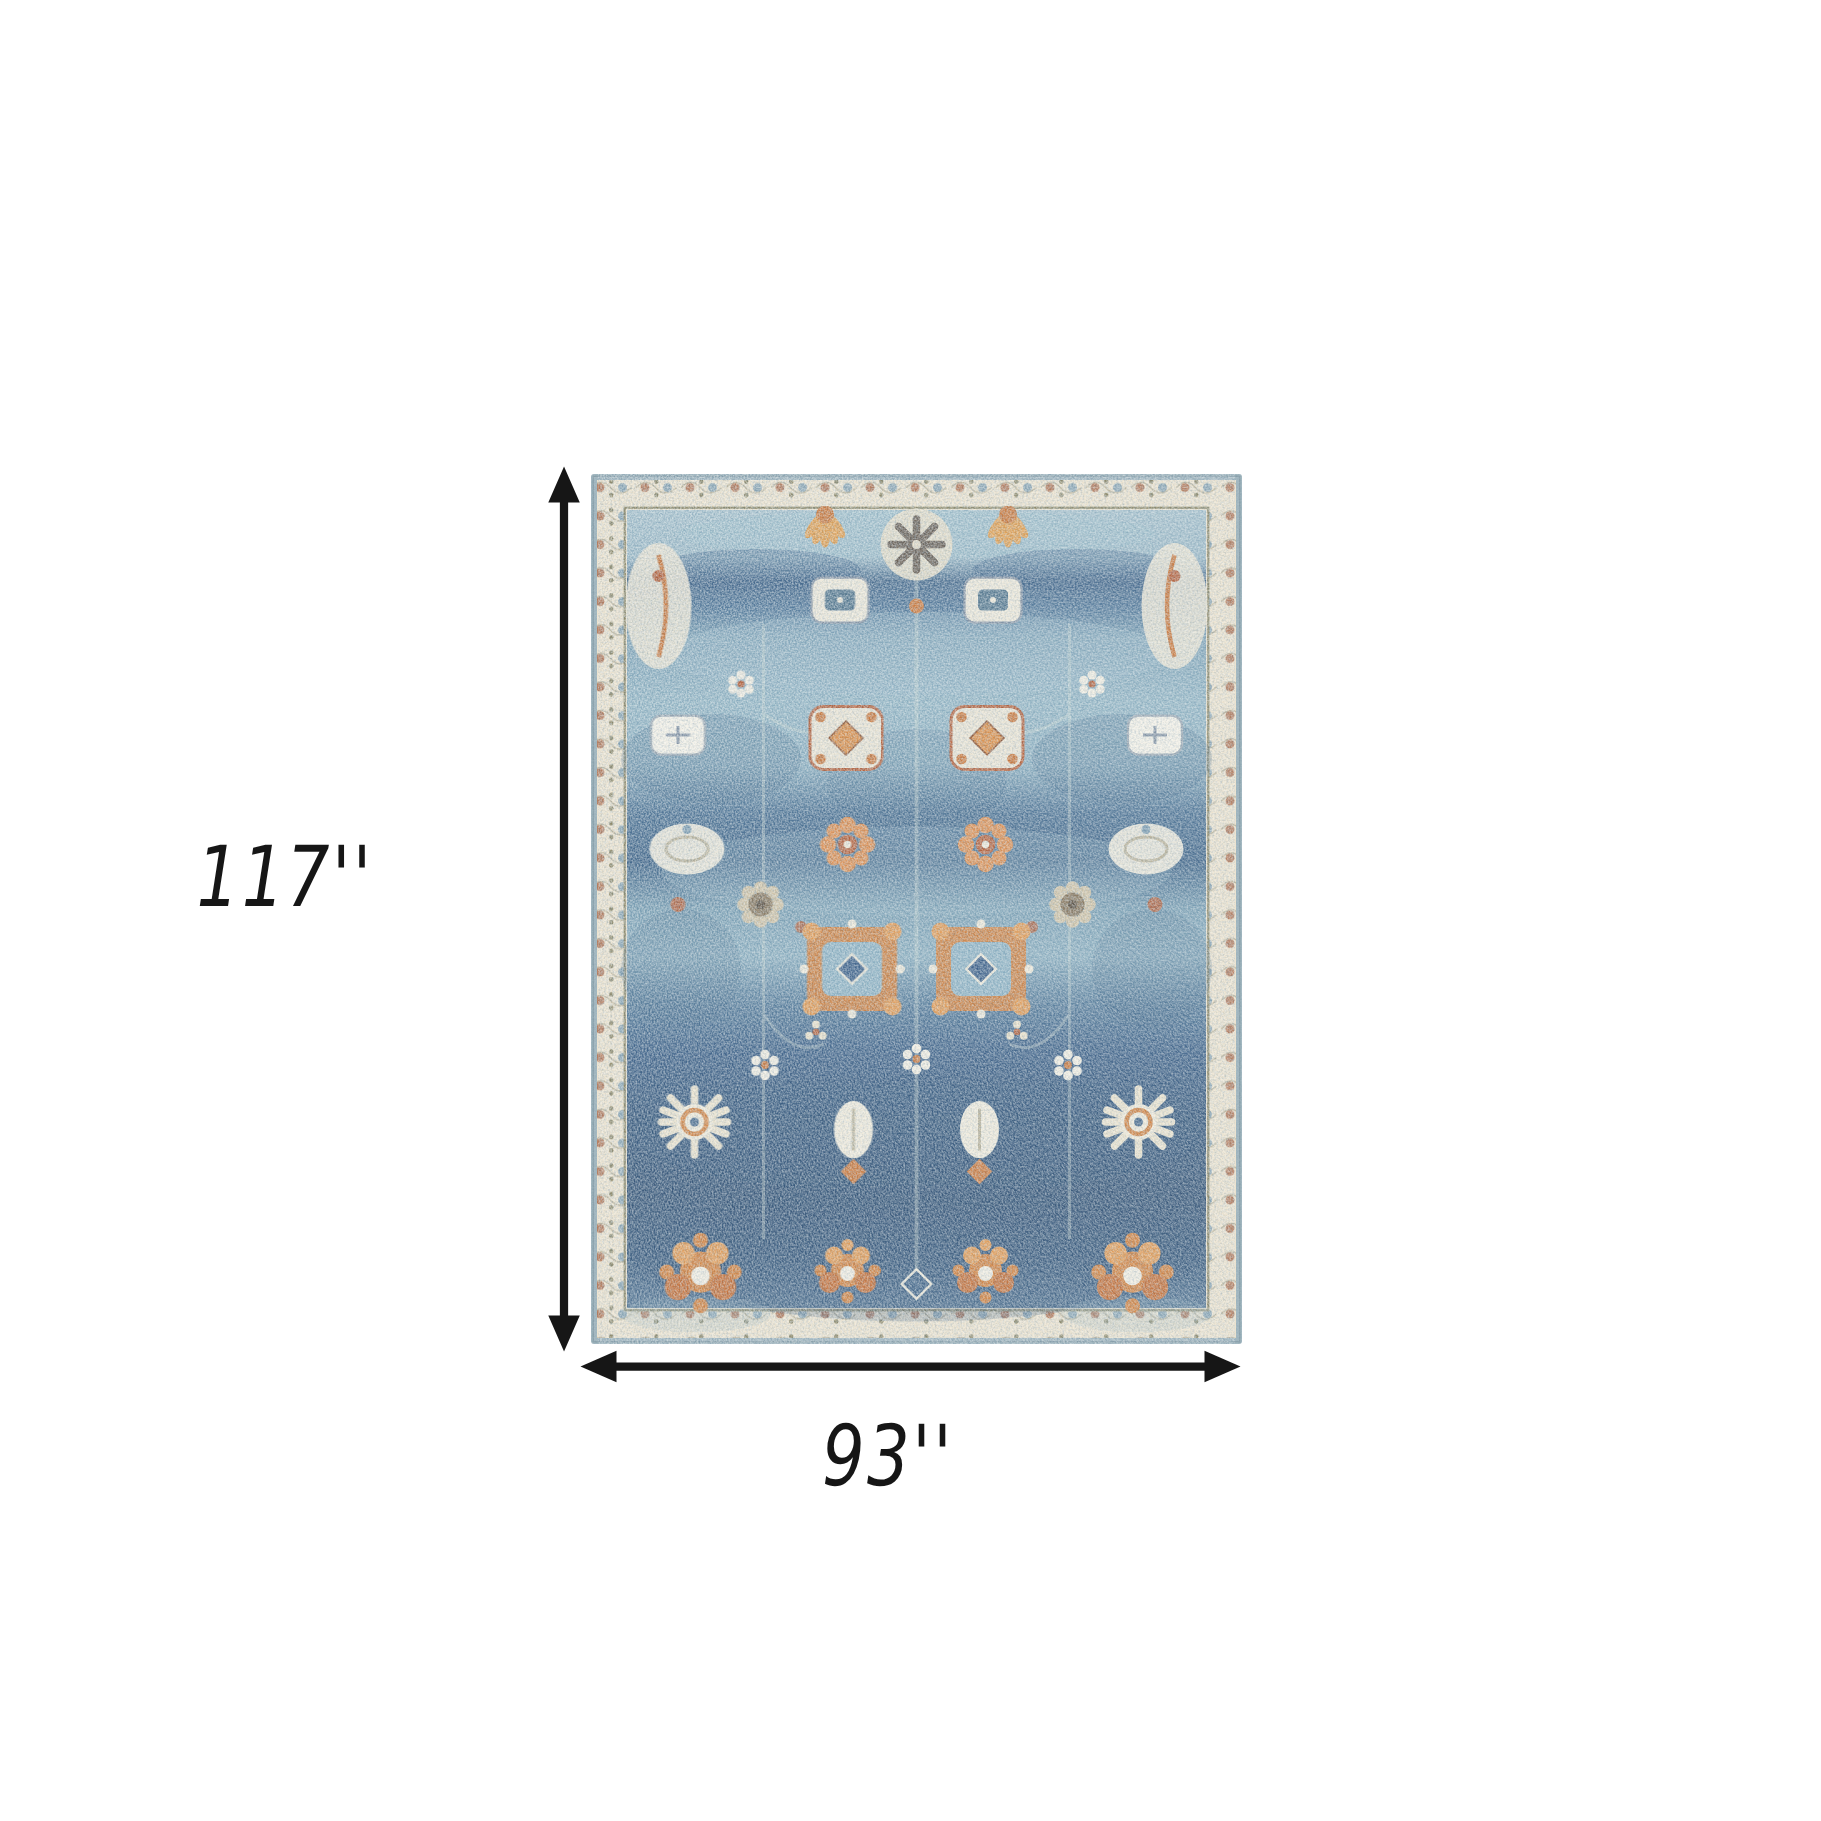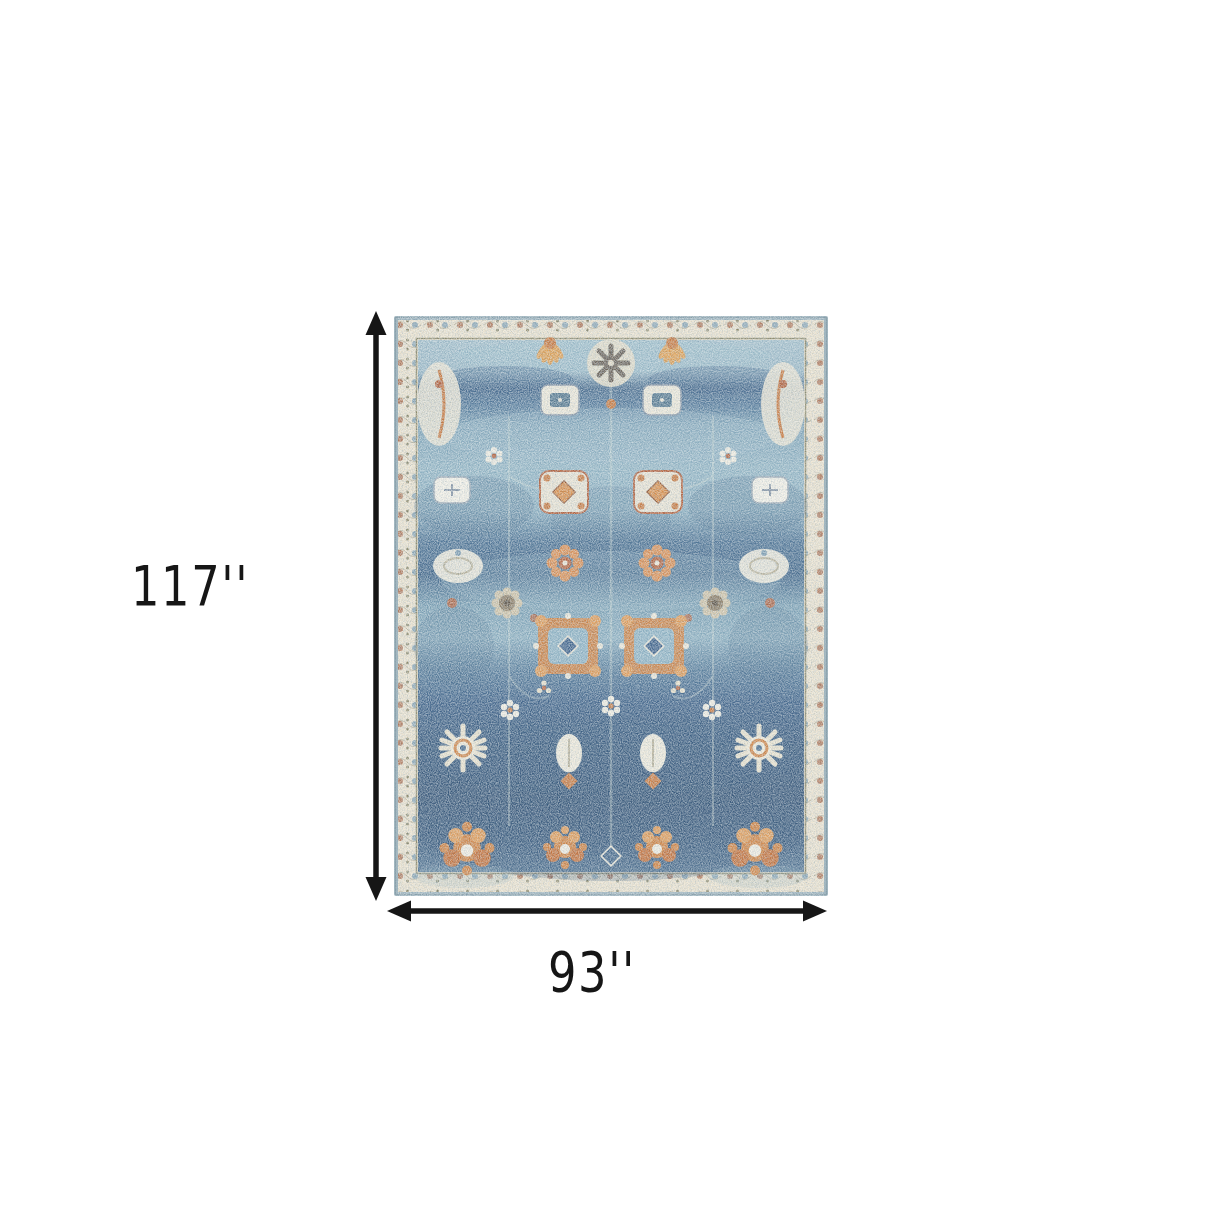--- a/index.html
+++ b/index.html
@@ -3,20 +3,21 @@
 <meta charset="utf-8">
 <title></title>
 <style>
   html,body{margin:0;padding:0;background:#ffffff;}
   .stage{
     position:relative;
     width:1214px;height:1214px;
     background:#ffffff;
     font-family:"DejaVu Sans", sans-serif;
     overflow:hidden;
+    font-style:italic;
   }
   .rug-wrap{
     position:absolute;left:394px;top:316px;width:434px;height:580px;
   }
   .rug-wrap svg{display:block;width:434px;height:580px;}
   .arrow-svg{position:absolute;}
   #height-arrow{left:356px;top:306px;width:40px;height:600px;}
   #width-arrow{left:382px;top:894px;width:450px;height:34px;}
   .dim-label{
     position:absolute;

